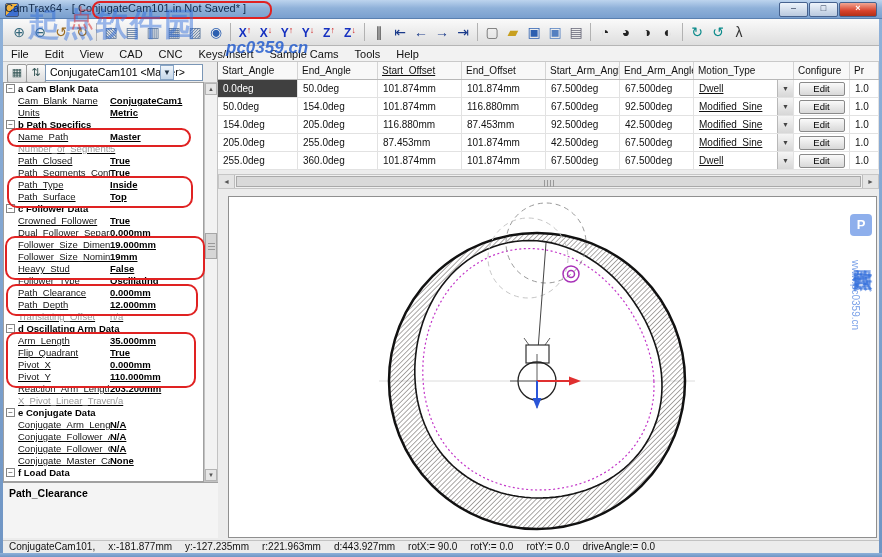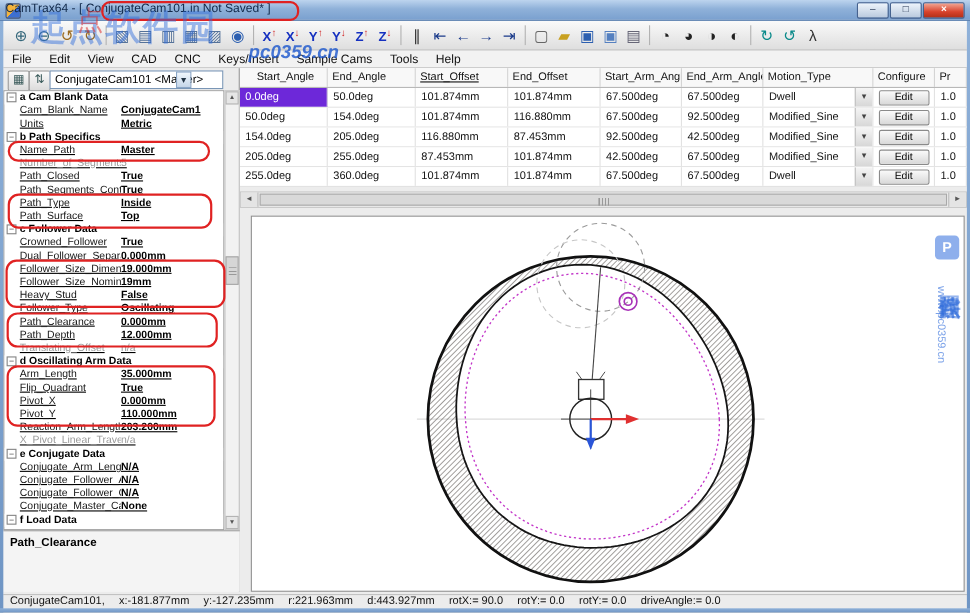--- a/index.html
+++ b/index.html
@@ -62,23 +62,23 @@
   .desc-title{font-weight:bold;font-size:10.5px;padding:4px 6px 2px;color:#000;}
 
   
   .seg-table{position:absolute;left:218px;top:62px;width:661px;background:#fff;z-index:1;}
   .thead{display:flex;height:17px;background:#f8f8f8;border-bottom:1px solid #b8b8b8;}
   .th{font-size:10px;line-height:17px;padding-left:4px;border-right:1px solid #d4d4d4;box-sizing:border-box;
     overflow:hidden;white-space:nowrap;color:#111;}
   .trow{display:flex;height:17px;background:#fff;border-bottom:1px solid #e2e2e2;}
   .td{font-size:10px;line-height:17px;padding-left:5px;border-right:1px solid #e2e2e2;box-sizing:border-box;
     overflow:hidden;white-space:nowrap;color:#111;}
-  .sel{background:#6d28d9;color:#fff;}
+  .sel{background:#404040;color:#fff;}
   .mcell{display:flex;padding:0;}
-  .mtxt{flex:1;padding-left:5px;overflow:hidden;white-space:nowrap;}
+  .mtxt{flex:1;padding-left:5px;overflow:hidden;white-space:nowrap;text-decoration:underline;}
   .dbtn{width:15px;background:linear-gradient(#f5f5f5,#d7d7d7);border-left:1px solid #b8b8b8;
     font-size:7px;text-align:center;line-height:17px;color:#444;}
   .ccell{padding:0;display:flex;align-items:center;justify-content:center;}
   .editbtn{width:46px;height:14px;font-size:9.5px;border:1px solid #8a8a8a;border-radius:2px;
     background:linear-gradient(#fafafa,#d8d8d8);line-height:11px;padding:0;font-family:"Liberation Sans",sans-serif;}
   .hscroll{position:absolute;left:218px;top:174px;width:661px;height:15px;background:#f0f0f0;
     border:1px solid #c6c6c6;box-sizing:border-box;display:flex;}
   .hbtn{width:15px;background:#e4e4e4;border-right:1px solid #bcbcbc;font-size:7px;line-height:13px;text-align:center;color:#555;}
   .hbtn.right{border-left:1px solid #bcbcbc;border-right:none;}
   .hthumb{flex:1;margin:1px;background:#d9d9d9;border:1px solid #a9a9a9;position:relative;}
@@ -336,21 +336,21 @@
 
     <div class="anno" style="left:4px;top:66px;width:180px;height:15px;"></div>
     <div class="anno" style="left:4px;top:114px;width:182px;height:28px;"></div>
     <div class="anno" style="left:2px;top:174px;width:196px;height:40px;"></div>
     <div class="anno" style="left:3px;top:222px;width:188px;height:28px;"></div>
     <div class="anno" style="left:3px;top:270px;width:186px;height:52px;"></div>
   </div>
 
   <div class="seg-table">
     <div class="thead">
-        <span class="th" style="width: 80px; text-align: center;">Start_Angle</span>
+        <span class="th" style="width: 80px;">Start_Angle</span>
         <span class="th" style="width: 80px;">End_Angle</span>
         <span class="th" style="width: 84px; text-decoration: underline;">Start_Offset</span>
         <span class="th" style="width: 84px;">End_Offset</span>
         <span class="th" style="width: 74px;">Start_Arm_Angle</span>
         <span class="th" style="width: 74px;">End_Arm_Angle</span>
         <span class="th" style="width: 100px;">Motion_Type</span>
         <span class="th" style="width: 56px;">Configure</span>
         <span class="th" style="width: 29px;">Pr</span>
       </div>
     <div>

